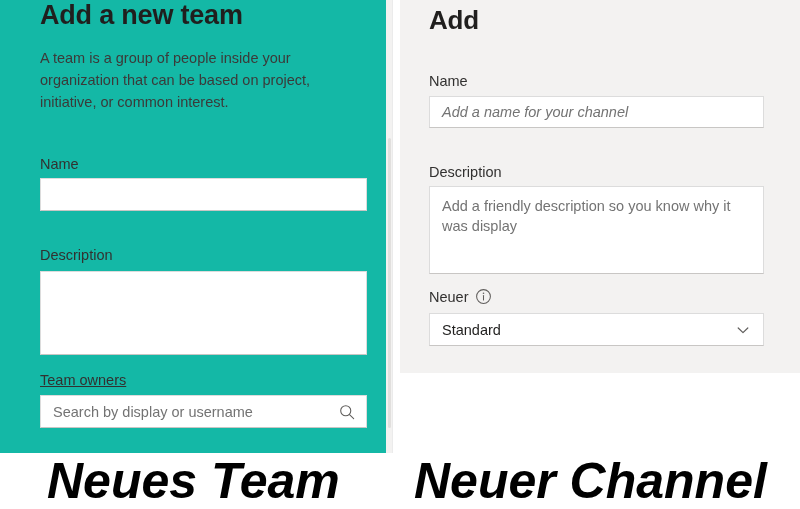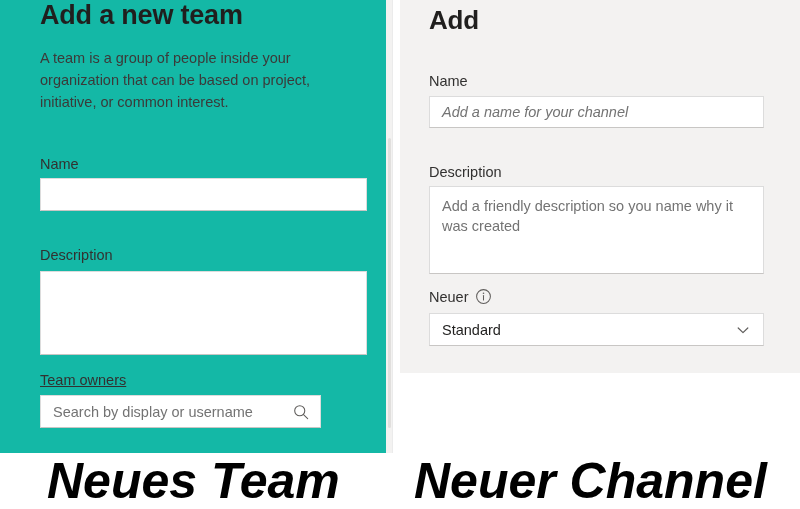--- a/index.html
+++ b/index.html
@@ -205,21 +205,21 @@
 
     <div class="subtitle">A team is a group of people inside your organization that can be based on project, initiative, or common interest.</div>
 
     <div class="label" style="left:40px; top:155px;">Name</div>
     <div class="tf" style="left:40px; top:178px; width:327px; height:33px;"></div>
 
     <div class="label" style="left:40px; top:246px;">Description</div>
     <div class="ta" style="left:40px; top:271px; width:327px; height:84px;"></div>
 
     <div class="label" style="left:40px; top:371px;text-decoration:underline;">Team owners</div>
-    <div class="tf" style="left:40px; top:395px; width:281px; height:33px;">
+    <div class="tf" style="left:40px; top:395px; width:327px; height:33px;">
       <span class="placeholder">Search by display or username</span>
       <span class="icon-search">
         <svg viewBox="0 0 20 20" width="18" height="18" fill="none" stroke="#605e5c" stroke-width="1.2">
           <circle cx="8.6" cy="8.6" r="5.6"></circle>
           <line x1="12.8" y1="12.8" x2="17.4" y2="17.4" stroke-linecap="round"></line>
         </svg>
       </span>
     </div>
 
   </div>
@@ -232,21 +232,21 @@
 
   <div class="title-right">Add</div>
 
   <div class="label" style="left:429px; top:72px;">Name</div>
   <div class="tf" style="left:429px; top:96px; width:335px; height:32px;font-style:italic;">
     <span class="placeholder">Add a name for your channel</span>
   </div>
 
   <div class="label" style="left:429px; top:163px;">Description</div>
   <div class="ta" style="left:429px; top:186px; width:335px; height:88px;">
-    <span class="placeholder">Add a friendly description so you name why it was created</span>
+    <span class="placeholder">Add a friendly description so you know why it was display</span>
   </div>
 
   <div class="label" style="left:429px; top:288px;">Neuer</div>
   <span class="icon-info">
     <svg viewBox="0 0 18 18" width="17" height="17" fill="none" stroke="#605e5c" stroke-width="1.1">
       <circle cx="9" cy="9" r="7.3"></circle>
       <line x1="9" y1="8" x2="9" y2="12.6" stroke-linecap="round"></line>
       <circle cx="9" cy="5.5" r="0.85" fill="#605e5c" stroke="none"></circle>
     </svg>
   </span>

